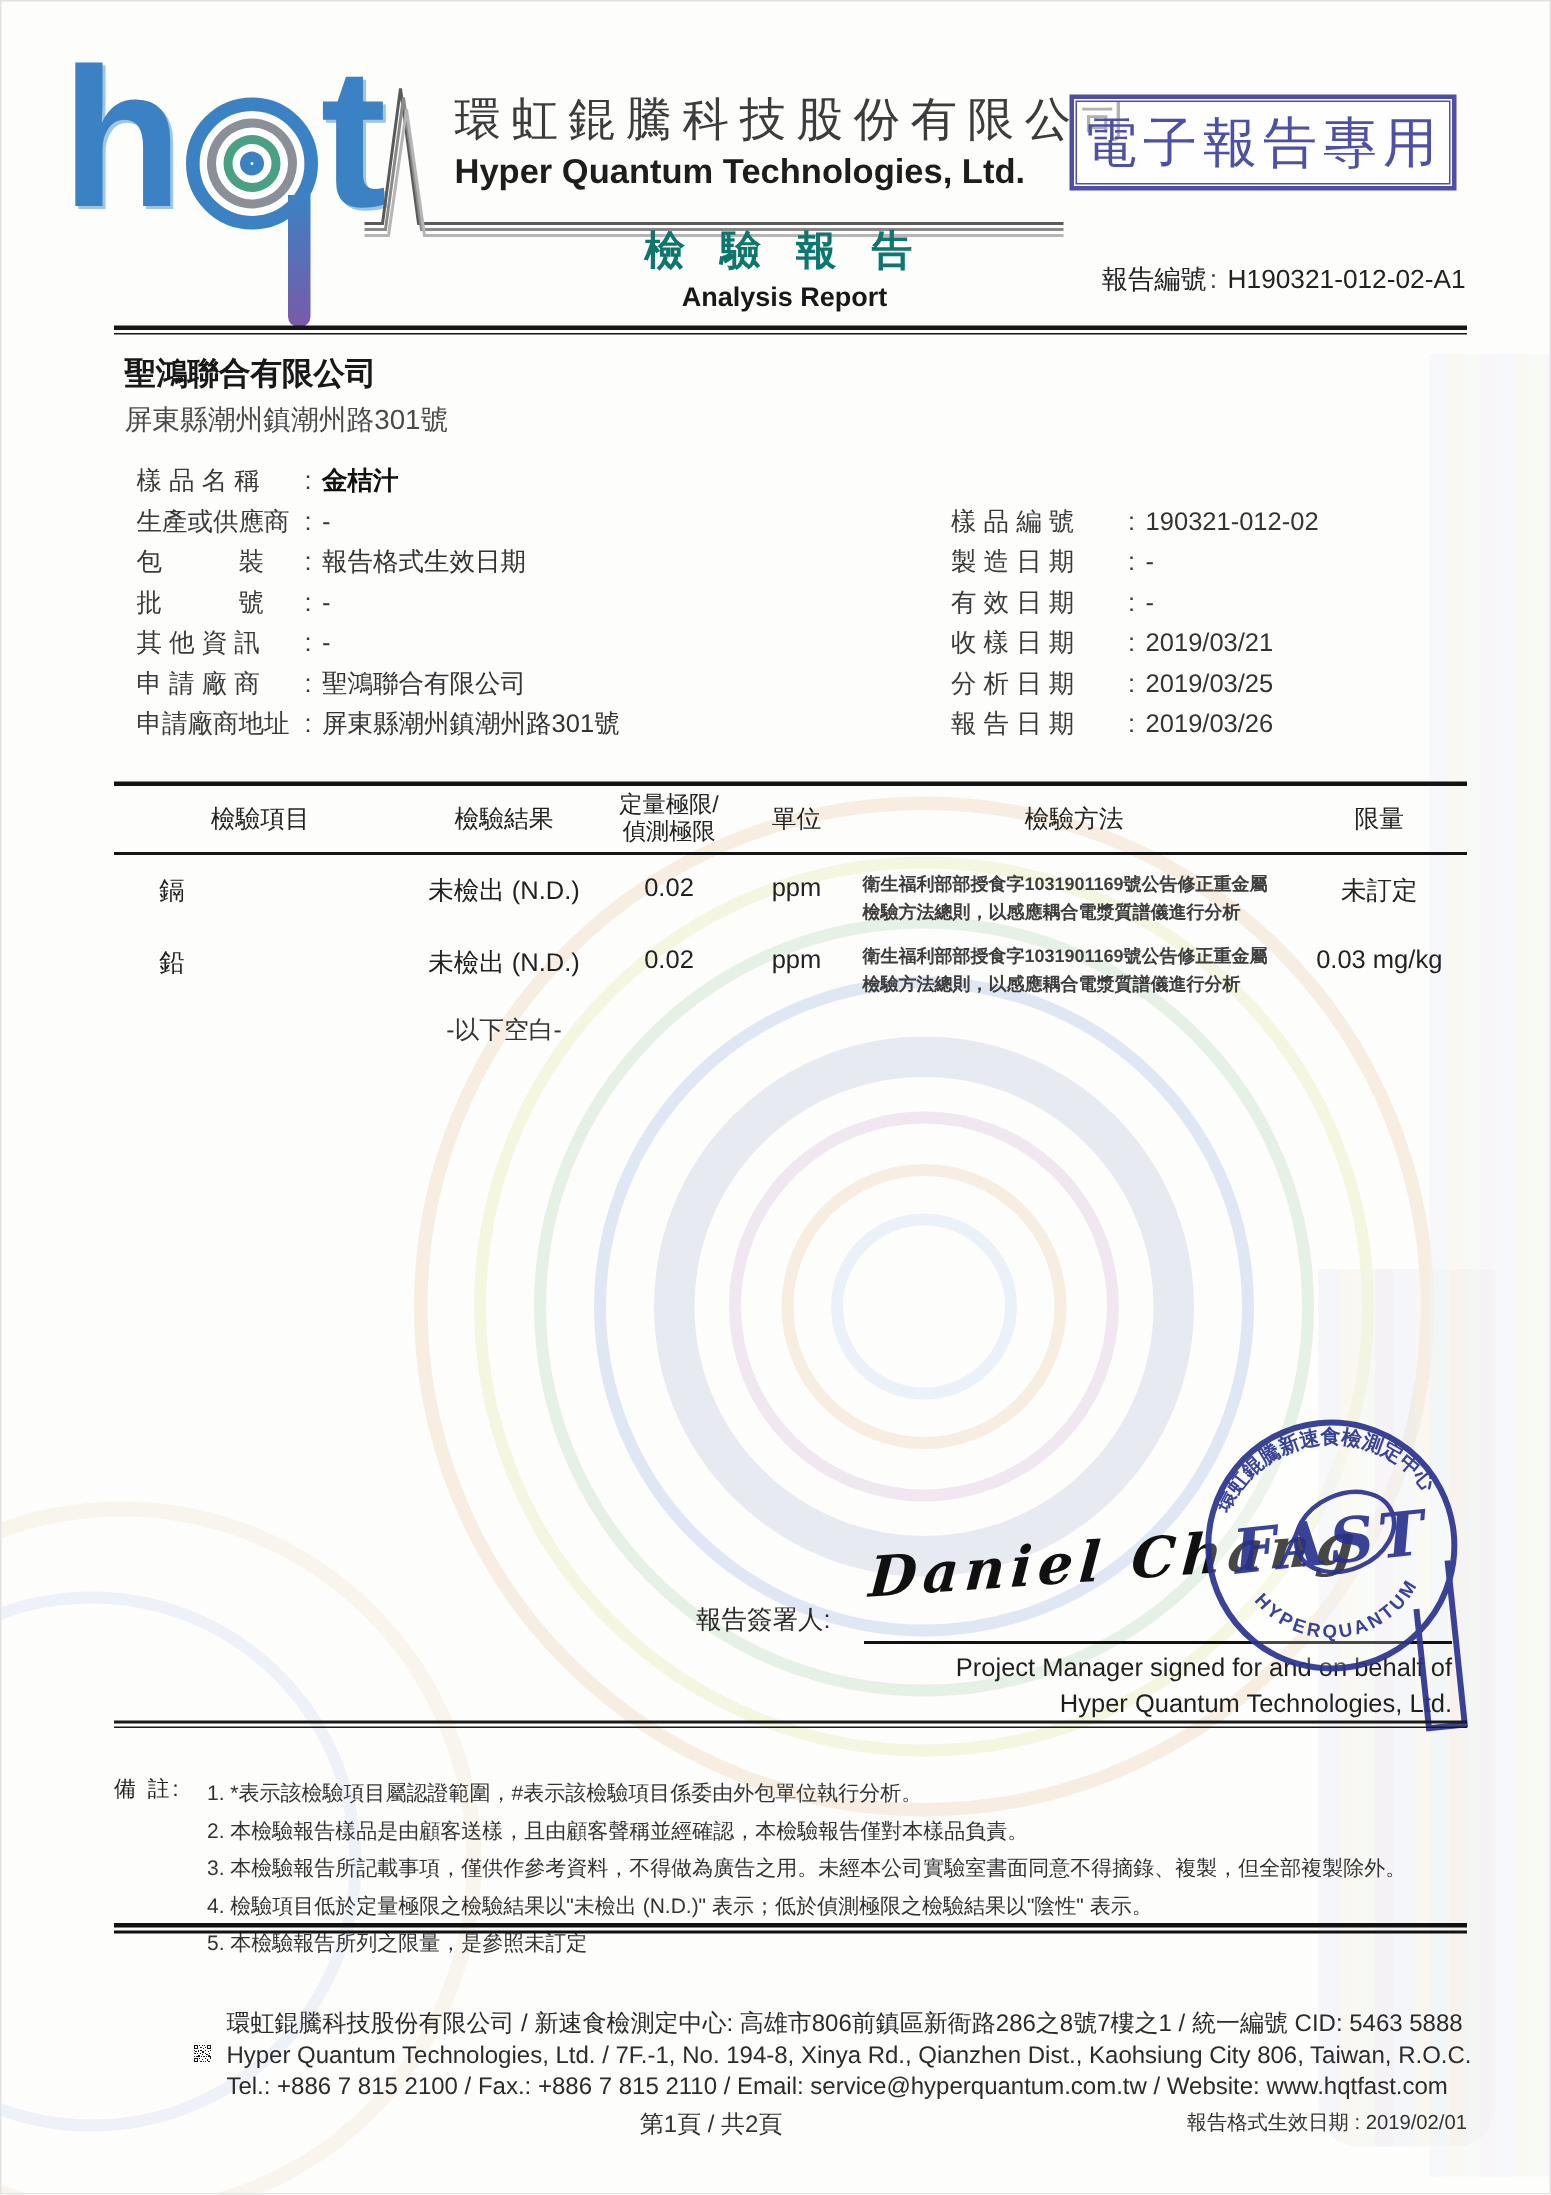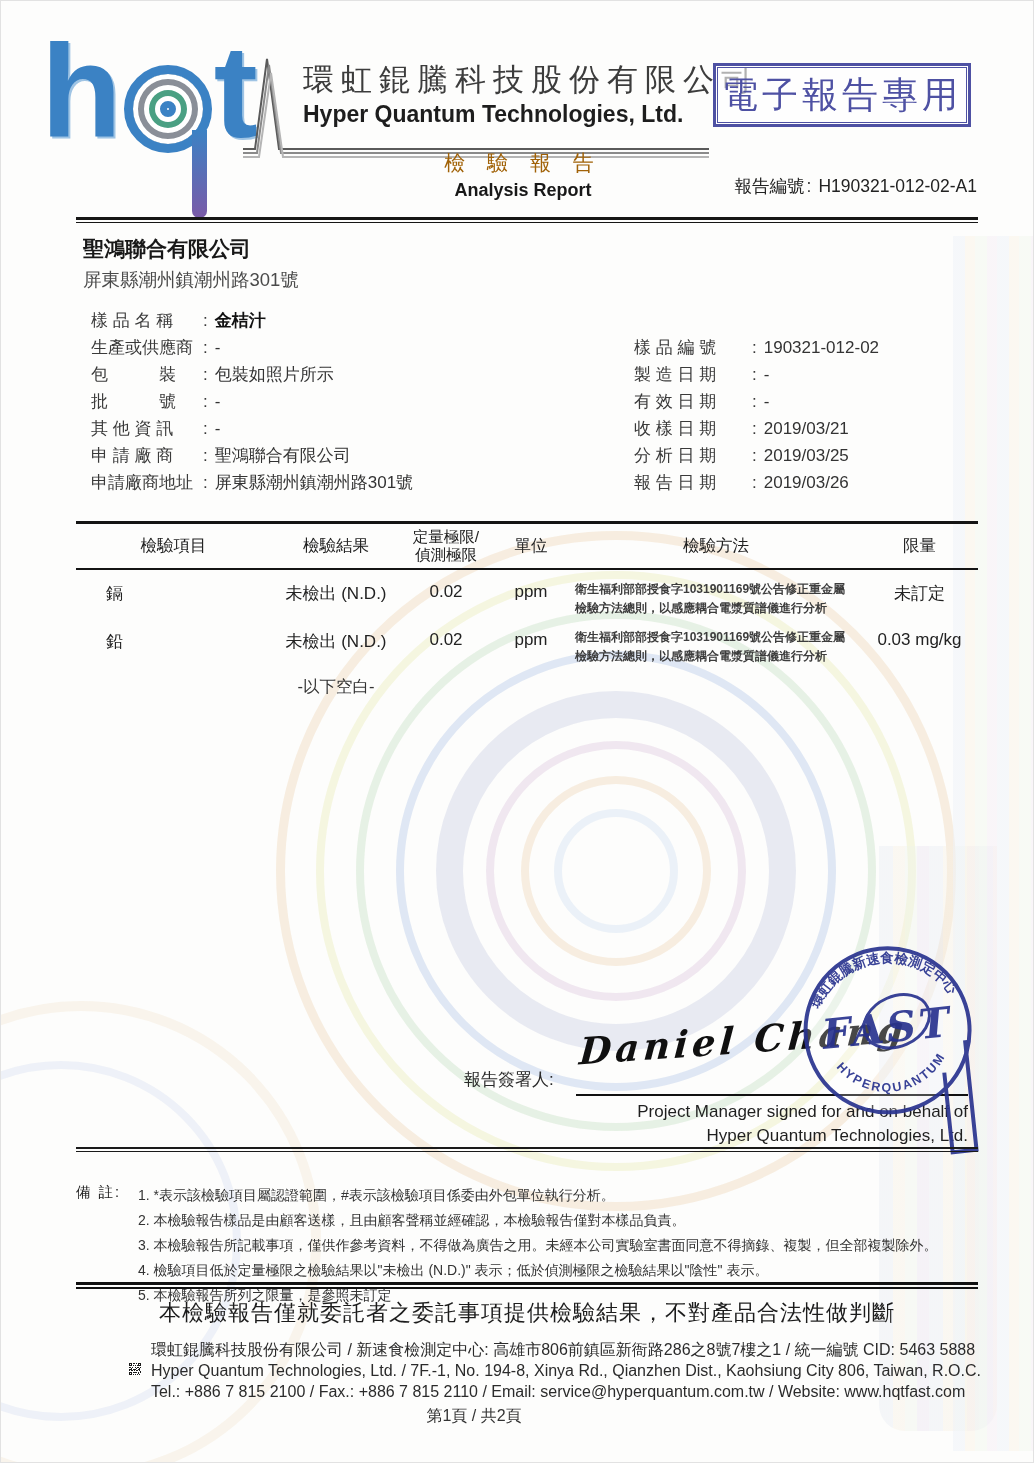--- a/index.html
+++ b/index.html
@@ -25,21 +25,21 @@
   .logo-q { position:relative; width:88px; height:88px; margin:28px 2px 0 8px; border-radius:50%;
             border:9px solid #3b82c4;
             box-shadow: inset 0 0 0 5px #ffffff, inset 0 0 0 11px #8a8f98, inset 0 0 0 16px #ffffff,
                         inset 0 0 0 22px #4aa083, inset 0 0 0 27px #ffffff, inset 0 0 0 34px #3b82c4; }
   .logo-q::after { content:""; position:absolute; right:-4px; top:56px; width:15px; height:88px;
             background:linear-gradient(#3b82c4,#7a5aa8); border-radius:0 0 7px 7px; }
   .peakline { left:240px; top:52px; }
   .company-zh { left:302px; top:58px; font-size:31px; letter-spacing:7px; color:#3c3c3c; font-weight:500; }
   .company-en { left:302px; top:100px; font-size:23px; font-weight:bold; color:#1d1d1d; }
   .title-block { left:372px; top:148px; width:300px; text-align:center; }
-  .title-zh { font-size:21px; font-weight:normal; color:#a16207; letter-spacing:8px; }
+  .title-zh { font-size:27px; font-weight:bold; color:#0f766e; letter-spacing:8px; }
   .title-en { font-size:18px; font-weight:bold; color:#181818; margin-top:3px; }
   .badge { left:712px; top:62px; width:258px; height:64px; border:3px solid #4e51a3;
            box-shadow:inset 0 0 0 1px #ffffff, inset 0 0 0 2px #4e51a3;
            color:#4e51a3; font-size:36px; letter-spacing:4px; font-weight:500;
            display:flex; align-items:center; justify-content:center; background:rgba(255,255,255,.6); }
   .report-no { left:690px; top:173px; width:286px; text-align:right; font-size:17.5px; color:#222; }
 
   .dbl-sep { left:75px; top:216px; width:902px; height:6px;
              border-top:3px solid #161616; border-bottom:1px solid #161616; }
 
@@ -140,21 +140,21 @@
   </div>
   <div class="z dbl-sep"></div>
 
   <div class="z client-name">聖鴻聯合有限公司</div>
   <div class="z client-addr">屏東縣潮州鎮潮州路301號</div>
 
   <div class="z sample">
     <div class="si-col si-left">
       <div class="si-row"><span class="lbl">樣 品 名 稱</span><span class="colon">:</span><span class="val b">金桔汁</span></div>
       <div class="si-row"><span class="lbl">生產或供應商</span><span class="colon">:</span><span class="val">-</span></div>
-      <div class="si-row"><span class="lbl">包　　　裝</span><span class="colon">:</span><span class="val">包裝如照片所示</span></div>
+      <div class="si-row"><span class="lbl">包　　　裝</span><span class="colon">:</span><span class="val">報告格式生效日期</span></div>
       <div class="si-row"><span class="lbl">批　　　號</span><span class="colon">:</span><span class="val">-</span></div>
       <div class="si-row"><span class="lbl">其 他 資 訊</span><span class="colon">:</span><span class="val">-</span></div>
       <div class="si-row"><span class="lbl">申 請 廠 商</span><span class="colon">:</span><span class="val">聖鴻聯合有限公司</span></div>
       <div class="si-row"><span class="lbl">申請廠商地址</span><span class="colon">:</span><span class="val">屏東縣潮州鎮潮州路301號</span></div>
     </div>
     <div class="si-col si-right">
       <div class="si-row"><span class="lbl">樣 品 編 號</span><span class="colon">:</span><span class="val">190321-012-02</span></div>
       <div class="si-row"><span class="lbl">製 造 日 期</span><span class="colon">:</span><span class="val">-</span></div>
       <div class="si-row"><span class="lbl">有 效 日 期</span><span class="colon">:</span><span class="val">-</span></div>
       <div class="si-row"><span class="lbl">收 樣 日 期</span><span class="colon">:</span><span class="val">2019/03/21</span></div>
@@ -226,21 +226,20 @@
         <div>1. *表示該檢驗項目屬認證範圍，#表示該檢驗項目係委由外包單位執行分析。</div>
         <div>2. 本檢驗報告樣品是由顧客送樣，且由顧客聲稱並經確認，本檢驗報告僅對本樣品負責。</div>
         <div>3. 本檢驗報告所記載事項，僅供作參考資料，不得做為廣告之用。未經本公司實驗室書面同意不得摘錄、複製，但全部複製除外。</div>
         <div>4. 檢驗項目低於定量極限之檢驗結果以"未檢出 (N.D.)" 表示；低於偵測極限之檢驗結果以"陰性" 表示。</div>
         <div>5. 本檢驗報告所列之限量，是參照未訂定</div>
       </div>
     </div>
   </div>
   <div class="z notes-botline"></div>
 
-  <div class="z statement">本檢驗報告僅就委託者之委託事項提供檢驗結果，不對產品合法性做判斷</div>
 
   <div class="z footer">
     <svg width="60" height="60" viewBox="0 0 29 29" shape-rendering="crispEdges">
       <rect width="29" height="29" fill="#fff"></rect>
       <g fill="#1a1a1a">
         <path d="M0 0h7v7h-7z M2 2h3v3h-3z M22 0h7v7h-7z M24 2h3v3h-3z M0 22h7v7h-7z M2 24h3v3h-3z" fill-rule="evenodd"></path>
         <rect x="9" y="0" width="2" height="2"></rect>
           <rect x="13" y="1" width="2" height="2"></rect>
           <rect x="17" y="0" width="2" height="3"></rect>
         <rect x="10" y="4" width="3" height="2"></rect>
@@ -281,14 +280,15 @@
       </g>
     </svg>
     <div class="footer-text">
       <div>環虹錕騰科技股份有限公司 / 新速食檢測定中心: 高雄市806前鎮區新衙路286之8號7樓之1 / 統一編號 CID: 5463 5888</div>
       <div>Hyper Quantum Technologies, Ltd. / 7F.-1, No. 194-8, Xinya Rd., Qianzhen Dist., Kaohsiung City 806, Taiwan, R.O.C.</div>
       <div>Tel.: +886 7 815 2100 / Fax.: +886 7 815 2110 / Email: service@hyperquantum.com.tw / Website: www.hqtfast.com</div>
     </div>
   </div>
 
   <div class="z pagefoot-center">第1頁 / 共2頁</div>
+  <div class="z pagefoot-right">報告格式生效日期 : 2019/02/01</div>
 
 </div>
 
 </body></html>

